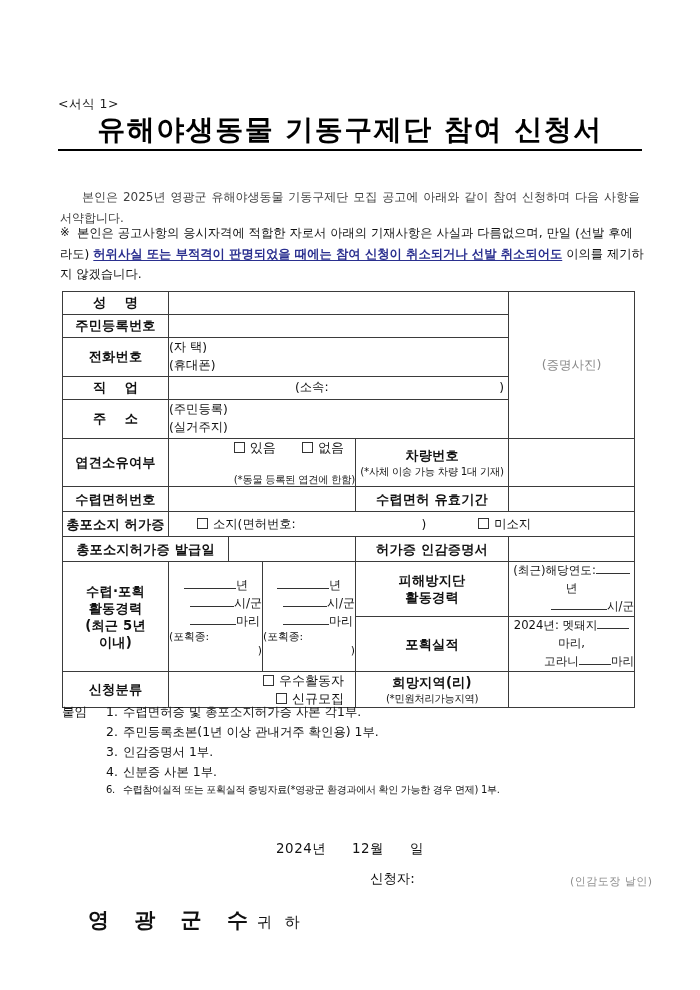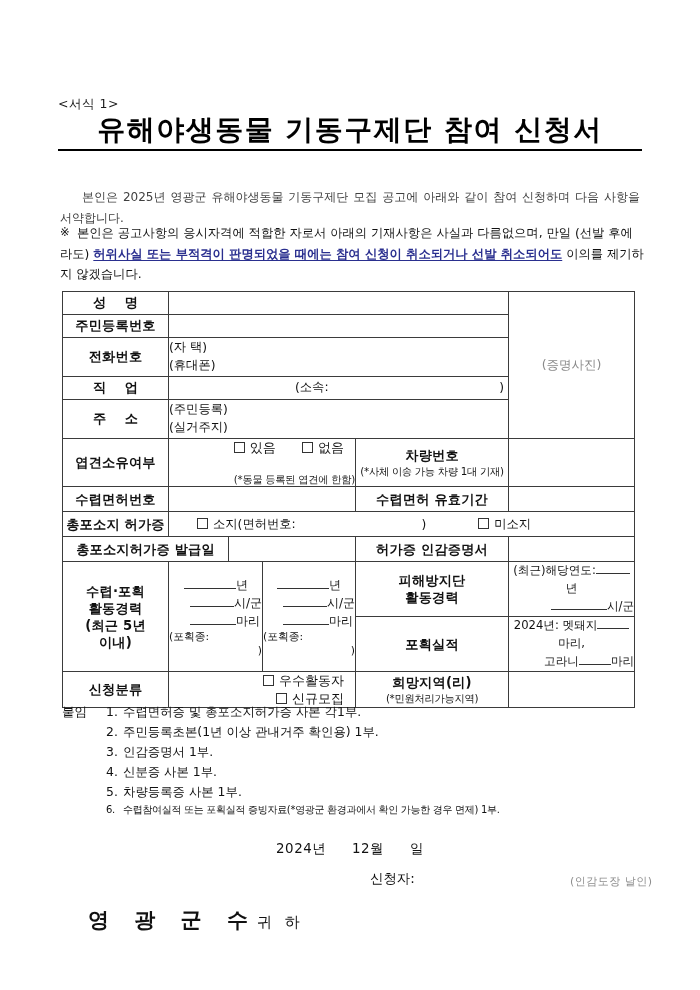--- a/index.html
+++ b/index.html
@@ -419,21 +419,20 @@
   </tbody>
     </table>
 
   <div class="attach">
     <span class="attach-head">붙임</span>
     <ul class="attach-list">
       <li><span class="num">1.</span><span>수렵면허증 및 총포소지허가증 사본 각1부.</span></li>
       <li><span class="num">2.</span><span>주민등록초본(1년 이상 관내거주 확인용) 1부.</span></li>
       <li><span class="num">3.</span><span>인감증명서 1부.</span></li>
       <li><span class="num">4.</span><span>신분증 사본 1부.</span></li>
-      <li><span class="num">5.</span><span>차량등록증 사본 1부.</span></li>
       <li class="tiny"><span class="num">6.</span><span>수렵참여실적 또는 포획실적 증빙자료(*영광군 환경과에서 확인 가능한 경우 면제) 1부.</span></li>
     </ul>
   </div>
 
   <div class="date-line">
     <span>2024년</span><span class="gap"></span><span>12월</span><span class="gap"></span><span>일</span>
   </div>
 
   <div class="applicant">신청자:</div>
   <div class="seal-note">(인감도장 날인)</div>

